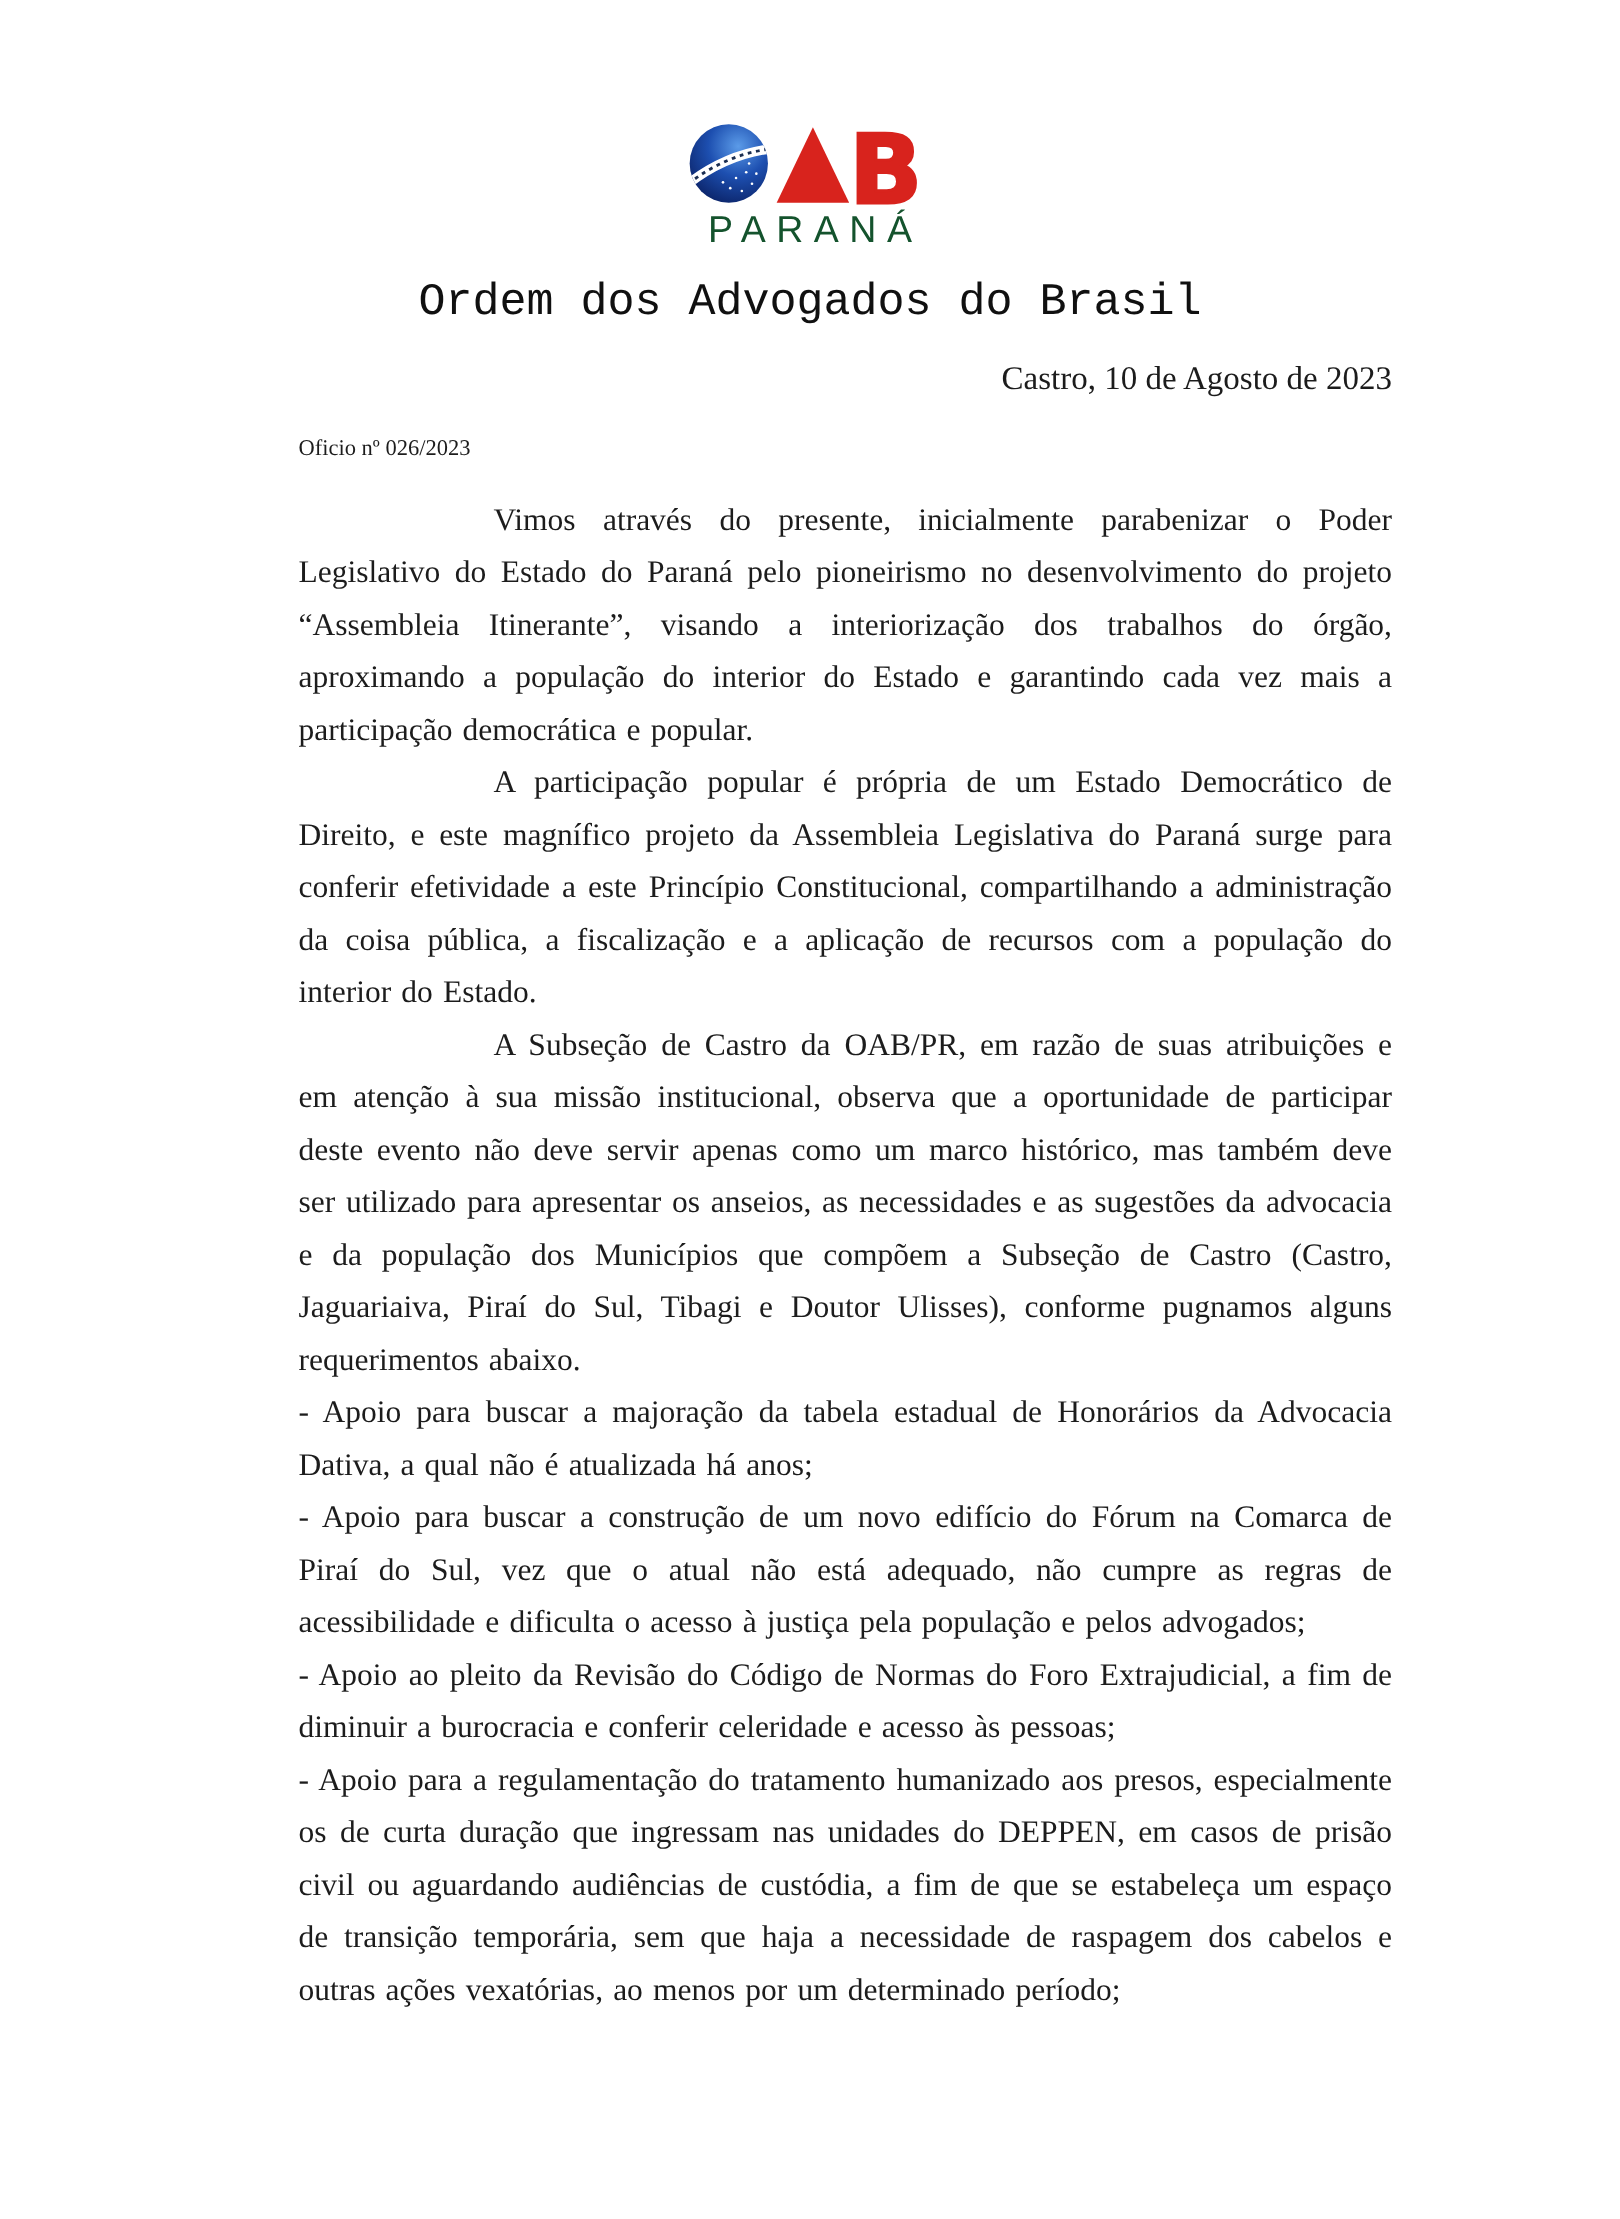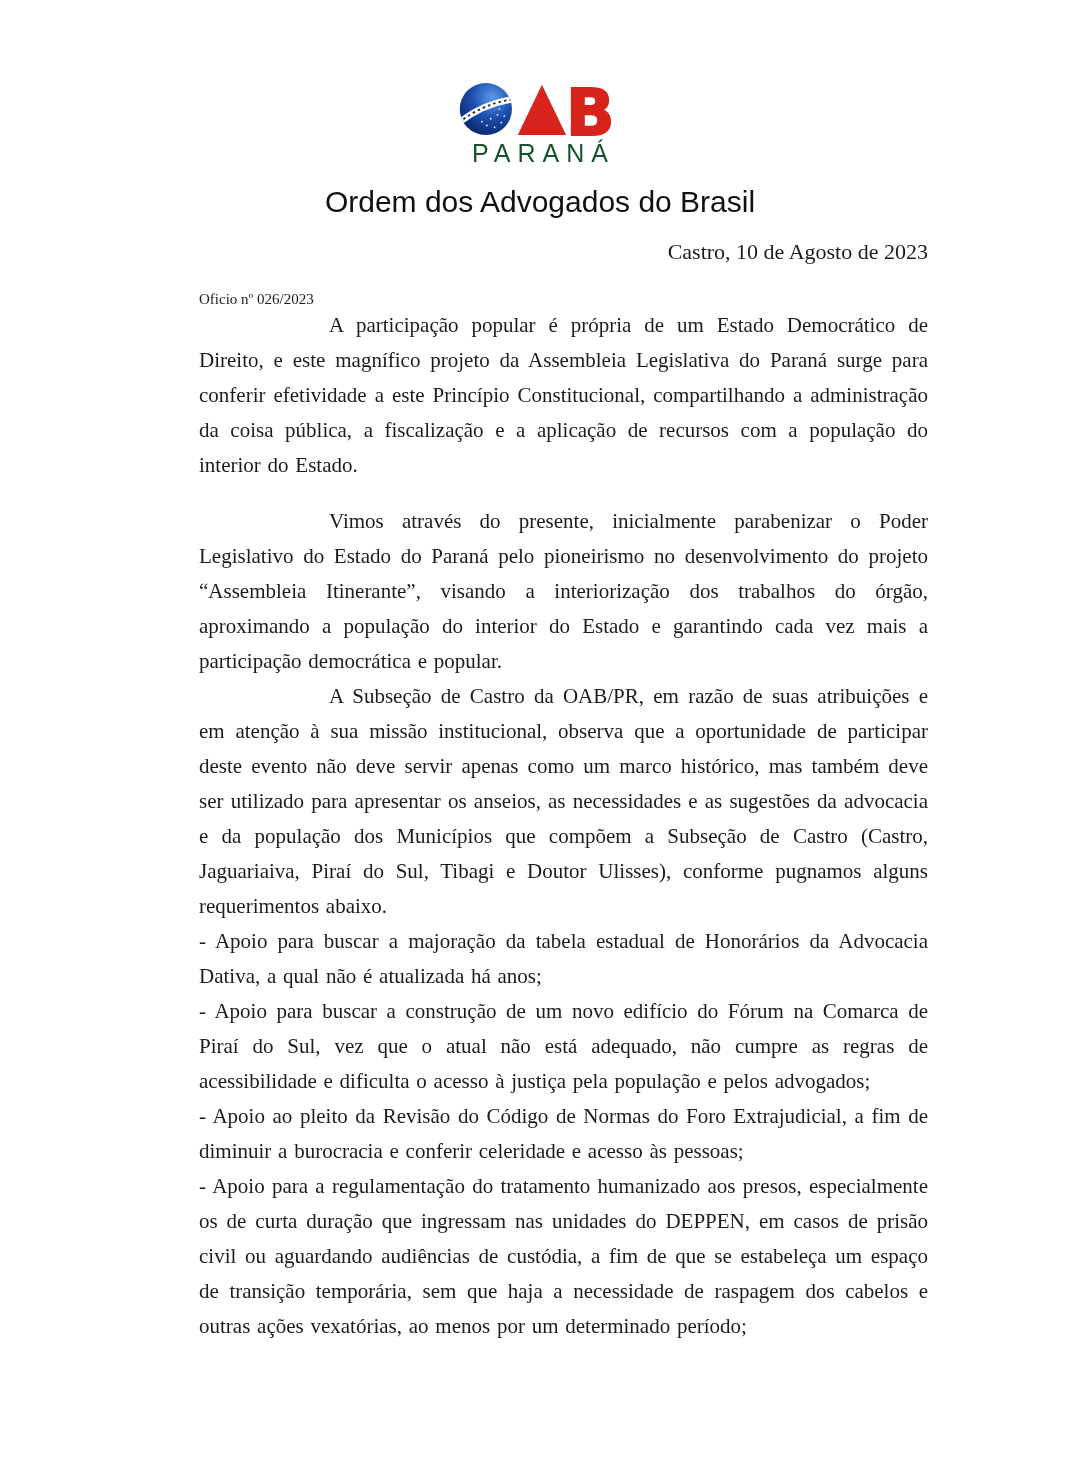--- a/index.html
+++ b/index.html
@@ -23,21 +23,21 @@
   .logo-svg { width:170px; height:58px; display:block; margin:0 auto; }
   .logo-region {
     font-family:"Liberation Sans", sans-serif;
     font-size:25px; font-weight:400;
     letter-spacing:7px; text-indent:7px;
     color:#14532d;
     margin-top:1px;
     white-space:nowrap;
   }
   .org-title {
-    font-family:Liberation Sans, sans-serif;
+    font-family:Liberation Mono, monospace;
     font-weight:400;
     font-size:30px; line-height:38px;
     color:#101010;
     margin:15px 0 0 0;
   }
 
   
   .dateline  { font-size:22px; text-align:right; margin-top:18px; }
   .reference { font-size:15px; margin-top:26px; }
   .salutation{ font-size:22px; margin-top:21px; text-indent:130px; }
@@ -103,22 +103,22 @@
     </h1>
   </header>
 
   <div class="content">
 
     <div class="dateline">Castro, 10 de Agosto de 2023</div>
 
     <div class="reference">Oficio nº 026/2023</div>
 
 
+    <p class="para first">Vimos através do presente, inicialmente parabenizar o Poder Legislativo do Estado do Paraná pelo pioneirismo no desenvolvimento do projeto “Assembleia Itinerante”, visando a interiorização dos trabalhos do órgão, aproximando a população do interior do Estado e garantindo cada vez mais a participação democrática e popular.</p>
     <p class="para">A participação popular é própria de um Estado Democrático de Direito, e este magnífico projeto da Assembleia Legislativa do Paraná surge para conferir efetividade a este Princípio Constitucional, compartilhando a administração da coisa pública, a fiscalização e a aplicação de recursos com a população do interior do Estado.</p>
-    <p class="para first">Vimos através do presente, inicialmente parabenizar o Poder Legislativo do Estado do Paraná pelo pioneirismo no desenvolvimento do projeto “Assembleia Itinerante”, visando a interiorização dos trabalhos do órgão, aproximando a população do interior do Estado e garantindo cada vez mais a participação democrática e popular.</p>
     <p class="para">A Subseção de Castro da OAB/PR, em razão de suas atribuições e em atenção à sua missão institucional, observa que a oportunidade de participar deste evento não deve servir apenas como um marco histórico, mas também deve ser utilizado para apresentar os anseios, as necessidades e as sugestões da advocacia e da população dos Municípios que compõem a Subseção de Castro (Castro, Jaguariaiva, Piraí do Sul, Tibagi e Doutor Ulisses), conforme pugnamos alguns requerimentos abaixo.</p>
 
     <p class="req">- Apoio para buscar a majoração da tabela estadual de Honorários da Advocacia Dativa, a qual não é atualizada há anos;</p>
     <p class="req">- Apoio para buscar a construção de um novo edifício do Fórum na Comarca de Piraí do Sul, vez que o atual não está adequado, não cumpre as regras de acessibilidade e dificulta o acesso à justiça pela população e pelos advogados;</p>
     <p class="req">- Apoio ao pleito da Revisão do Código de Normas do Foro Extrajudicial, a fim de diminuir a burocracia e conferir celeridade e acesso às pessoas;</p>
     <p class="req">- Apoio para a regulamentação do tratamento humanizado aos presos, especialmente os de curta duração que ingressam nas unidades do DEPPEN, em casos de prisão civil ou aguardando audiências de custódia, a fim de que se estabeleça um espaço de transição temporária, sem que haja a necessidade de raspagem dos cabelos e outras ações vexatórias, ao menos por um determinado período;</p>
 
   </div>
 </div>
 

